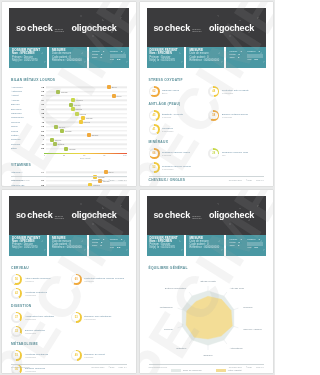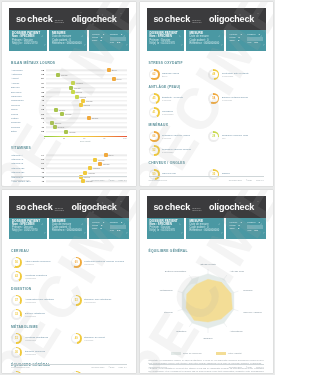--- a/index.html
+++ b/index.html
@@ -20,21 +20,21 @@
   .page{
     position:relative;
     background:#ffffff;
     overflow:hidden;
     margin:2px;
     box-shadow:0 0 1px rgba(0,0,0,.25);
   }
   
   .hdr{
     position:relative;
-    height:22px;
+    height:39px;
     background:#3b3b3d;
     background-image:
       radial-gradient(circle at 78% 32%, rgba(255,255,255,.10) 0 1px, transparent 1px),
       radial-gradient(circle at 86% 62%, rgba(255,255,255,.10) 0 1px, transparent 1px),
       radial-gradient(circle at 93% 25%, rgba(255,255,255,.09) 0 1px, transparent 1px),
       radial-gradient(circle at 70% 72%, rgba(255,255,255,.08) 0 1px, transparent 1px),
       radial-gradient(circle at 60% 20%, rgba(255,255,255,.07) 0 1px, transparent 1px);
     margin:6px 7px 0 7px;
     display:flex;align-items:center;
   }

